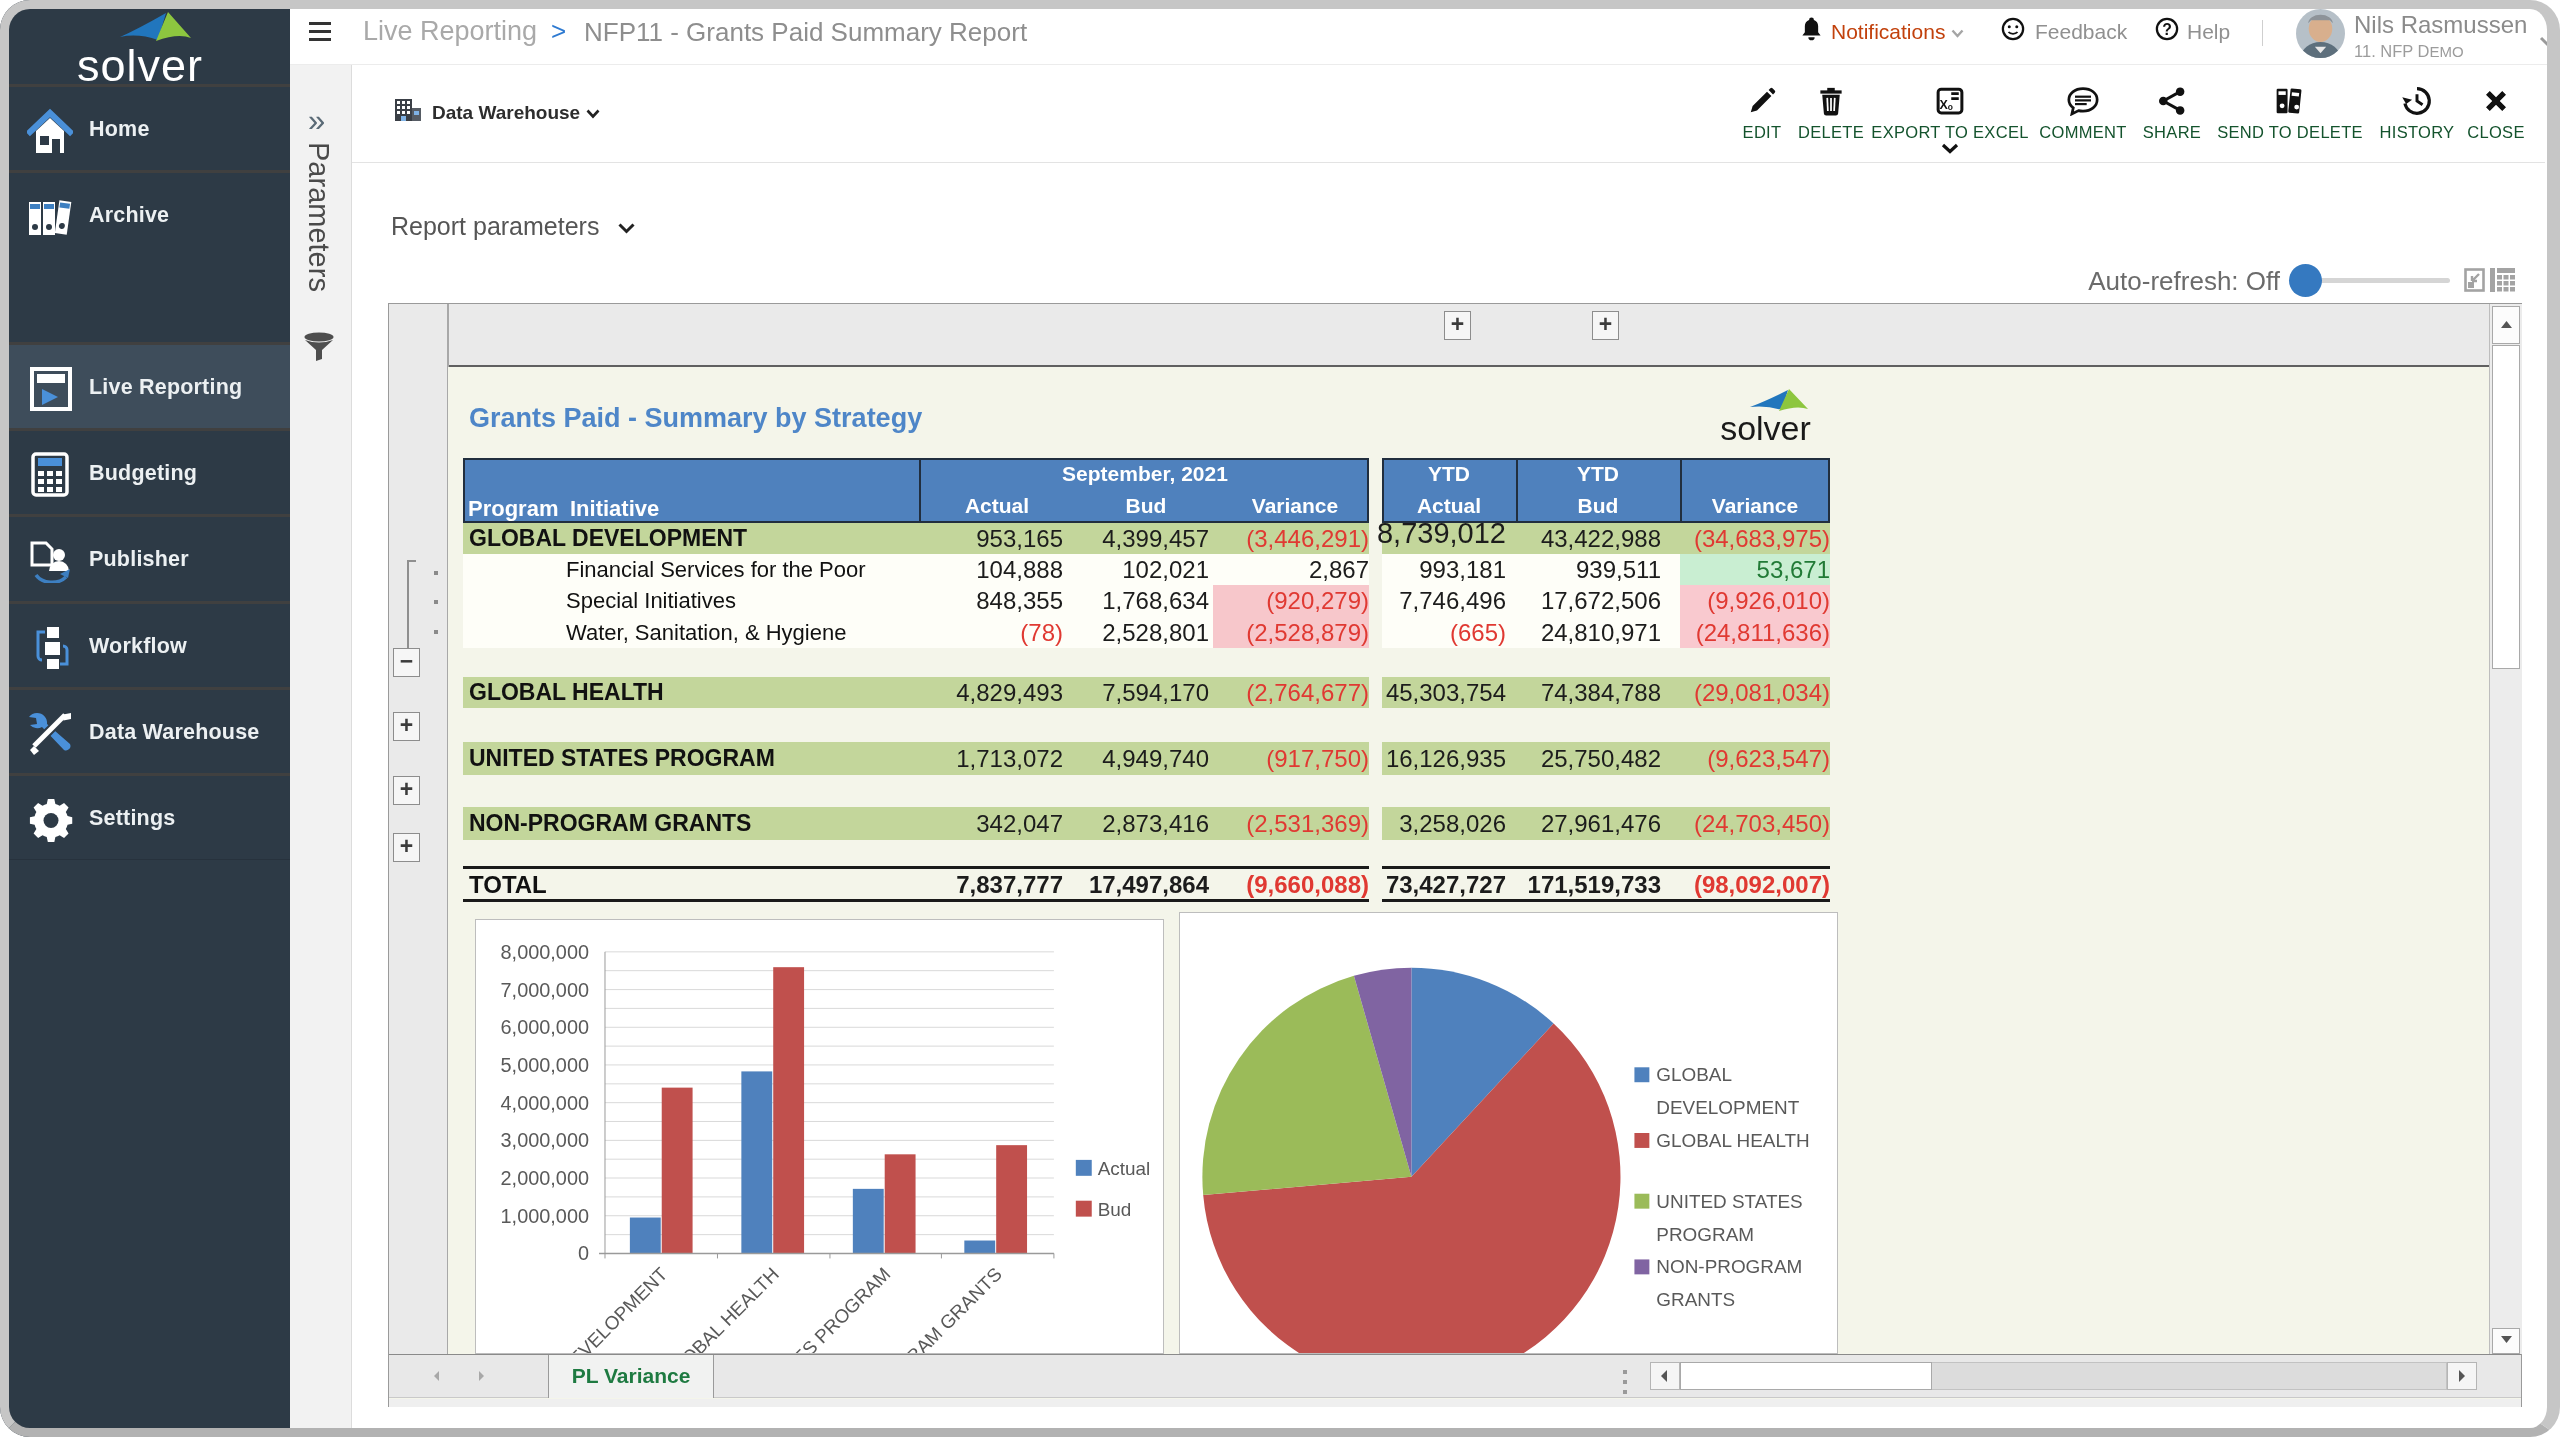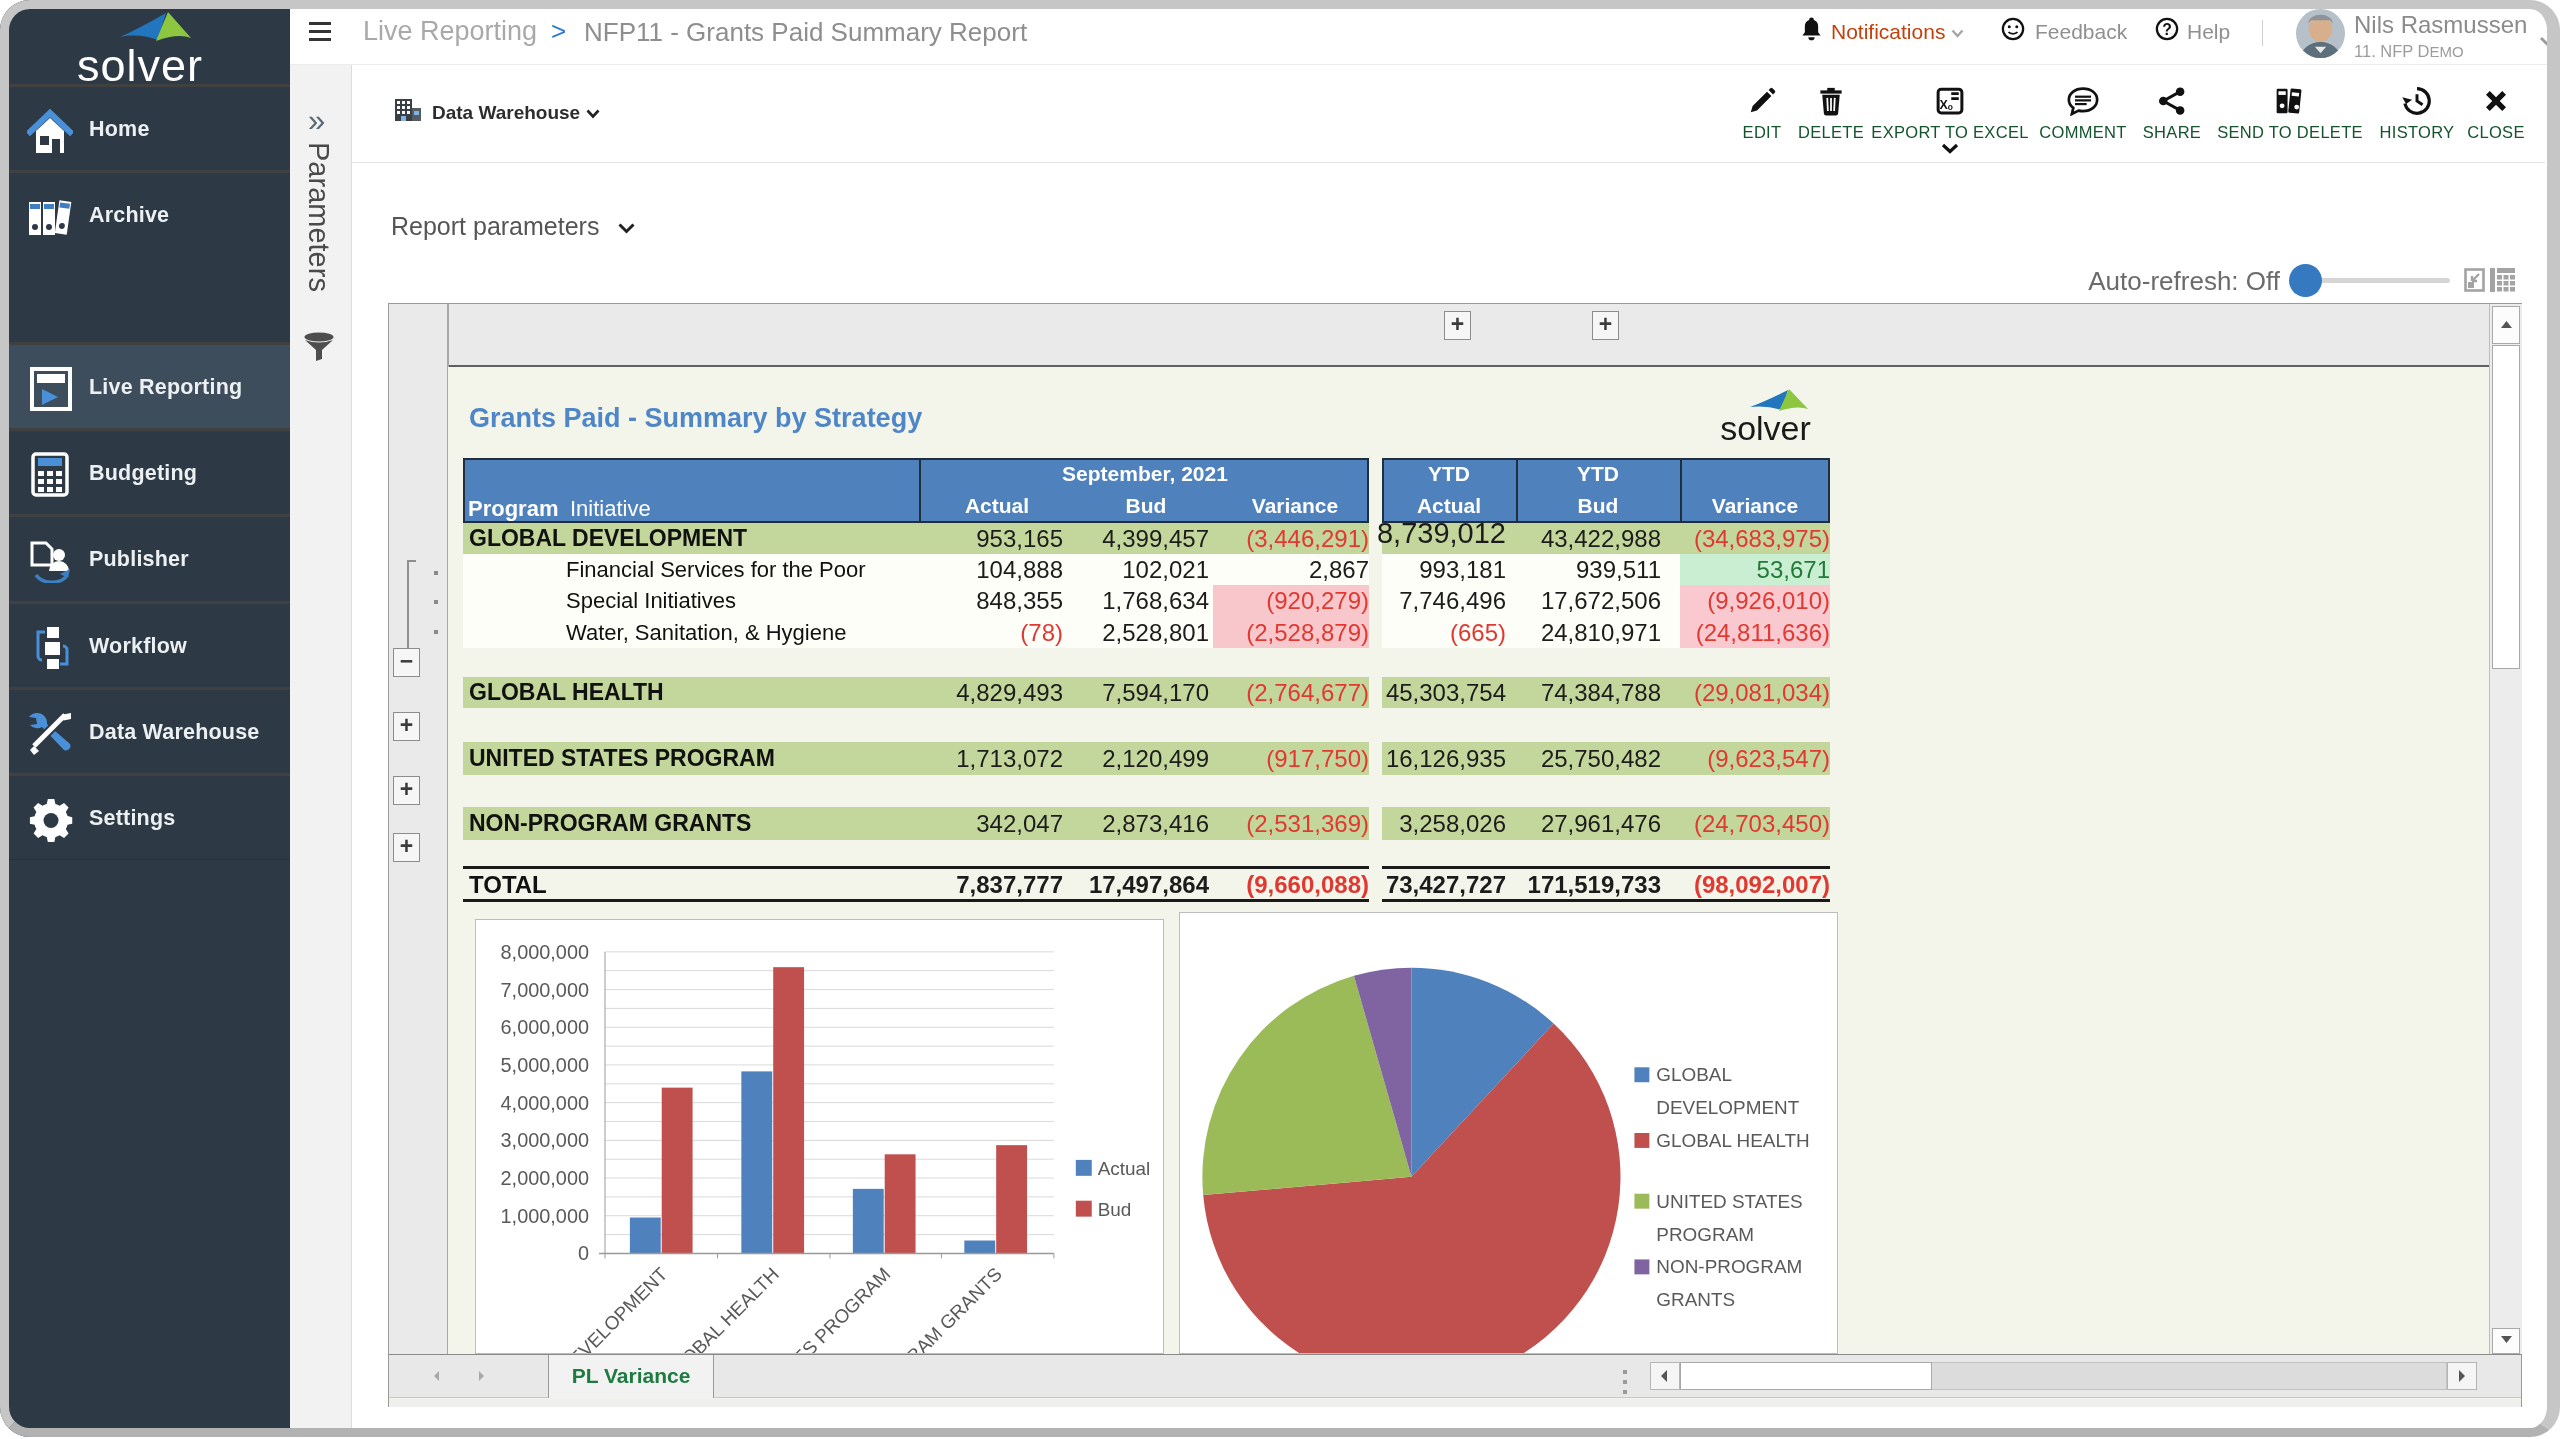--- a/index.html
+++ b/index.html
@@ -317,21 +317,21 @@
         <path d="M41 2 L60 22 Q49 18 31 24 Z" fill="#8dc63f"></path>
       </svg>
 <div class="abs" style="left:1713px;top:409px;width:105px;text-align:center;font-size:34px;color:#1a1a1a;">solver</div>
 <div class="abs" style="left:463px;top:458px;width:458px;height:65px;background:#4f81bd;border:2px solid #212e3e;"></div>
 <div class="abs" style="left:919px;top:458px;width:450px;height:65px;background:#4f81bd;border:2px solid #212e3e;"></div>
 <div class="abs" style="left:1382px;top:458px;width:448px;height:65px;background:#4f81bd;border:2px solid #212e3e;"></div>
 <div class="abs" style="left:1516px;top:458px;width:2px;height:65px;background:#212e3e"></div>
 <div class="abs" style="left:1680px;top:458px;width:2px;height:65px;background:#212e3e"></div>
 <div class="abs" style="left:1015px;top:462px;width:260px;text-align:center;font-size:21px;font-weight:bold;color:#fff;">September, 2021</div>
 <div class="abs" style="left:468px;top:496px;font-size:22px;font-weight:bold;color:#fff;">Program</div>
-<div class="abs" style="left:570px;top:496px;font-size:22px;font-weight:normal;color:#fff;">Initiative</div>
+<div class="abs" style="left:570px;top:496px;font-size:22px;font-weight:bold;color:#fff;">Initiative</div>
 <div class="abs" style="left:867px;top:494px;width:260px;text-align:center;font-size:21px;font-weight:bold;color:#fff;">Actual</div>
 <div class="abs" style="left:1016px;top:494px;width:260px;text-align:center;font-size:21px;font-weight:bold;color:#fff;">Bud</div>
 <div class="abs" style="left:1165px;top:494px;width:260px;text-align:center;font-size:21px;font-weight:bold;color:#fff;">Variance</div>
 <div class="abs" style="left:1319px;top:462px;width:260px;text-align:center;font-size:21px;font-weight:bold;color:#fff;">YTD</div>
 <div class="abs" style="left:1319px;top:494px;width:260px;text-align:center;font-size:21px;font-weight:bold;color:#fff;">Actual</div>
 <div class="abs" style="left:1468px;top:462px;width:260px;text-align:center;font-size:21px;font-weight:bold;color:#fff;">YTD</div>
 <div class="abs" style="left:1468px;top:494px;width:260px;text-align:center;font-size:21px;font-weight:bold;color:#fff;">Bud</div>
 <div class="abs" style="left:1625px;top:494px;width:260px;text-align:center;font-size:21px;font-weight:bold;color:#fff;">Variance</div>
 <div class="abs" style="left:463px;top:523px;width:906px;height:31px;background:#c3d69b"></div>
       <div class="abs" style="left:1382px;top:523px;width:448px;height:31px;background:#c3d69b"></div>
@@ -376,21 +376,21 @@
       <div class="num neg" style="left:1610px;top:617px;height:31px;line-height:31px;font-size:24px">(24,811,636)</div>
 <div class="abs" style="left:469px;top:677px;height:31px;line-height:31px;font-size:23px;color:#111;font-weight:bold;white-space:nowrap">GLOBAL HEALTH</div>
       <div class="num" style="left:843px;top:677px;height:31px;line-height:31px;font-size:24px">4,829,493</div>
       <div class="num" style="left:989px;top:677px;height:31px;line-height:31px;font-size:24px">7,594,170</div>
       <div class="num neg" style="left:1149px;top:677px;height:31px;line-height:31px;font-size:24px">(2,764,677)</div>
       <div class="num" style="left:1286px;top:677px;height:31px;line-height:31px;font-size:24px">45,303,754</div>
       <div class="num" style="left:1441px;top:677px;height:31px;line-height:31px;font-size:24px">74,384,788</div>
       <div class="num neg" style="left:1610px;top:677px;height:31px;line-height:31px;font-size:24px">(29,081,034)</div>
 <div class="abs" style="left:469px;top:742px;height:33px;line-height:33px;font-size:23px;color:#111;font-weight:bold;white-space:nowrap">UNITED STATES PROGRAM</div>
       <div class="num" style="left:843px;top:742px;height:33px;line-height:33px;font-size:24px">1,713,072</div>
-      <div class="num" style="left:989px;top:742px;height:33px;line-height:33px;font-size:24px">2,120,499</div>
+      <div class="num" style="left:989px;top:742px;height:33px;line-height:33px;font-size:24px">4,949,740</div>
       <div class="num neg" style="left:1149px;top:742px;height:33px;line-height:33px;font-size:24px">(917,750)</div>
       <div class="num" style="left:1286px;top:742px;height:33px;line-height:33px;font-size:24px">16,126,935</div>
       <div class="num" style="left:1441px;top:742px;height:33px;line-height:33px;font-size:24px">25,750,482</div>
       <div class="num neg" style="left:1610px;top:742px;height:33px;line-height:33px;font-size:24px">(9,623,547)</div>
 <div class="abs" style="left:469px;top:807px;height:33px;line-height:33px;font-size:23px;color:#111;font-weight:bold;white-space:nowrap">NON-PROGRAM GRANTS</div>
       <div class="num" style="left:843px;top:807px;height:33px;line-height:33px;font-size:24px">342,047</div>
       <div class="num" style="left:989px;top:807px;height:33px;line-height:33px;font-size:24px">2,873,416</div>
       <div class="num neg" style="left:1149px;top:807px;height:33px;line-height:33px;font-size:24px">(2,531,369)</div>
       <div class="num" style="left:1286px;top:807px;height:33px;line-height:33px;font-size:24px">3,258,026</div>
       <div class="num" style="left:1441px;top:807px;height:33px;line-height:33px;font-size:24px">27,961,476</div>

